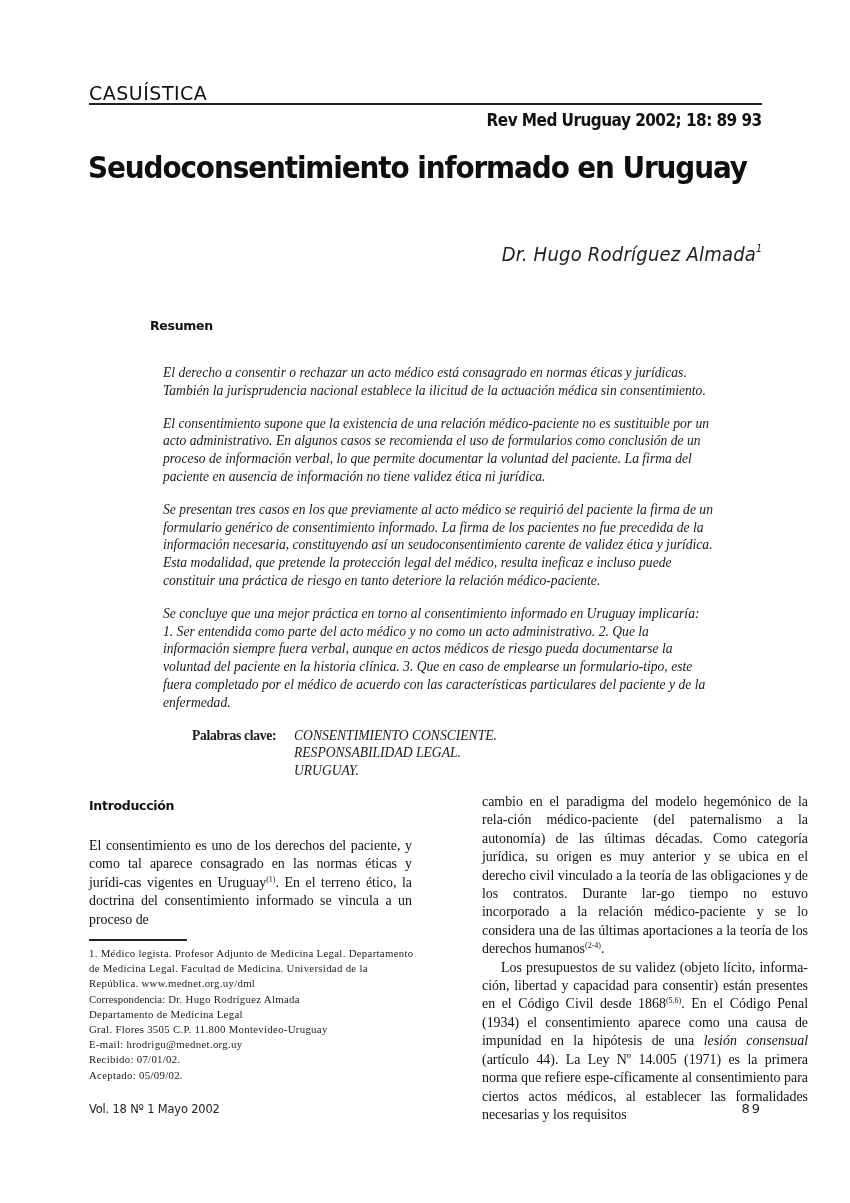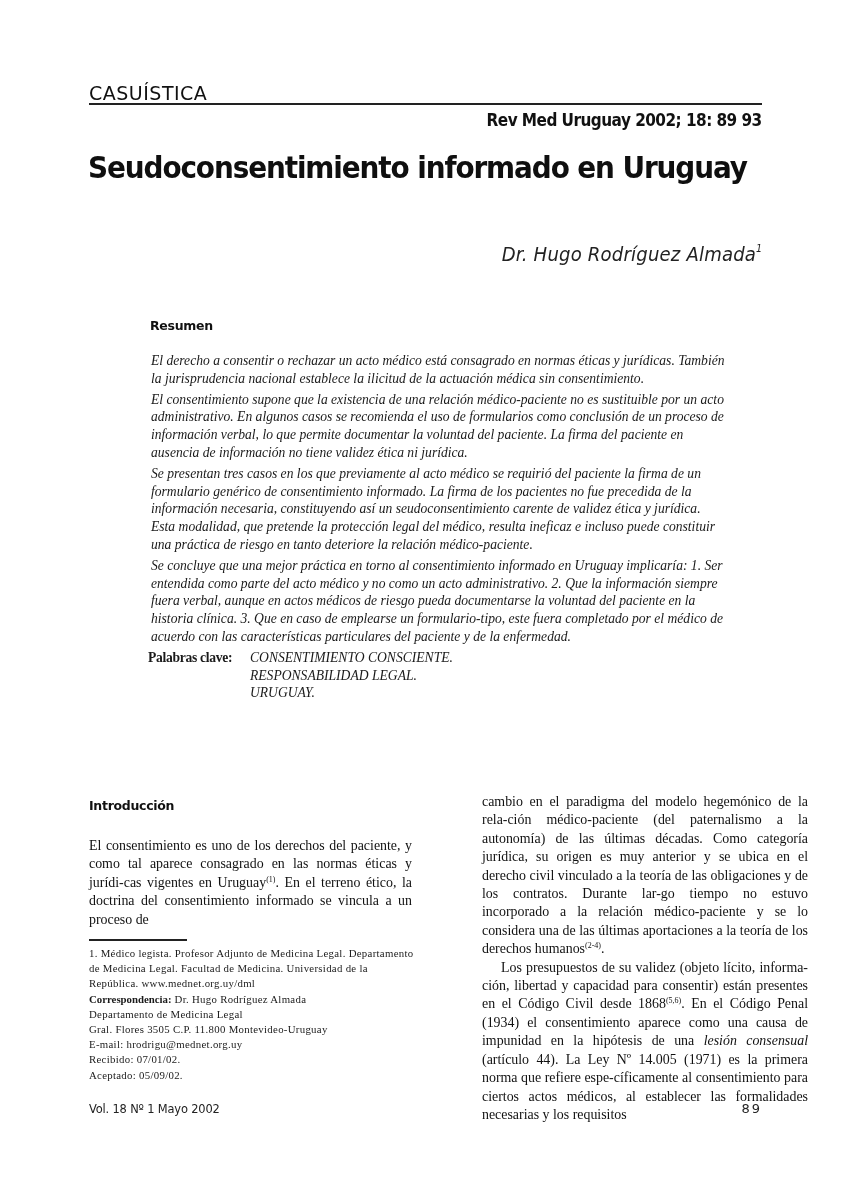--- a/index.html
+++ b/index.html
@@ -45,23 +45,23 @@
   #abstract-heading {
     left: 150px; top: 318px;
     font-family: "DejaVu Sans", sans-serif; font-size: 12.5px; font-weight: bold;
     letter-spacing: -0.3px;
   }
   #abstract {
     left: 148px; top: 349px; width: 580px;
     font-family: "Liberation Serif", serif; font-style: italic;
     font-size: 13.6px; line-height: 17.8px; color: #1a1a1a;
   }
-  #abstract p { margin: 3px; }
+  #abstract p { margin: 15px; }
   .kw-row { display: flex; font-style: normal; }
-  .kw-label { font-weight: bold; width: 102px; flex-shrink: 0; font-style: normal; letter-spacing: -0.3px; }
+  .kw-label { font-weight: bold; width: 102px; flex-shrink: 0; font-style: normal; letter-spacing: -0.3px; margin-left: 44px; }
   .kw-list { font-style: italic; }
   .kw-list div { line-height: 17.8px; }
 
   
   #intro-heading {
     left: 89px; top: 798px;
     font-family: "DejaVu Sans", sans-serif; font-size: 12.5px; font-weight: bold;
     letter-spacing: -0.3px;
   }
   .col {
@@ -74,21 +74,21 @@
   #col-right { left: 437px; top: 793px; width: 326px; margin-left: 45px; }
   #col-right p.indent { text-indent: 19px; }
   sup.ref { font-size: 8px; vertical-align: 5px; line-height: 0; }
 
   #footnote-rule { left: 89px; top: 939px; width: 98px; height: 1.5px; background: #222; }
   #footnotes {
     left: 89px; top: 946px; width: 330px;
     font-family: "Liberation Serif", serif; font-size: 10.8px;
     line-height: 15.2px; color: #1a1a1a; letter-spacing: 0.3px;
   }
-  #footnotes b { font-weight: bold; letter-spacing: 0; }
+  #footnotes b { font-weight: normal; letter-spacing: 0; }
 
   
   #footer-left {
     left: 89px; top: 1101px;
     font-family: "DejaVu Sans", sans-serif; font-size: 13px; color: #222;
     transform: scaleX(0.88); transform-origin: left; letter-spacing: -0.2px;
   }
   #footer-right {
     right: 88px; top: 1101px;
     font-family: "DejaVu Sans", sans-serif; font-size: 13px; color: #222;

